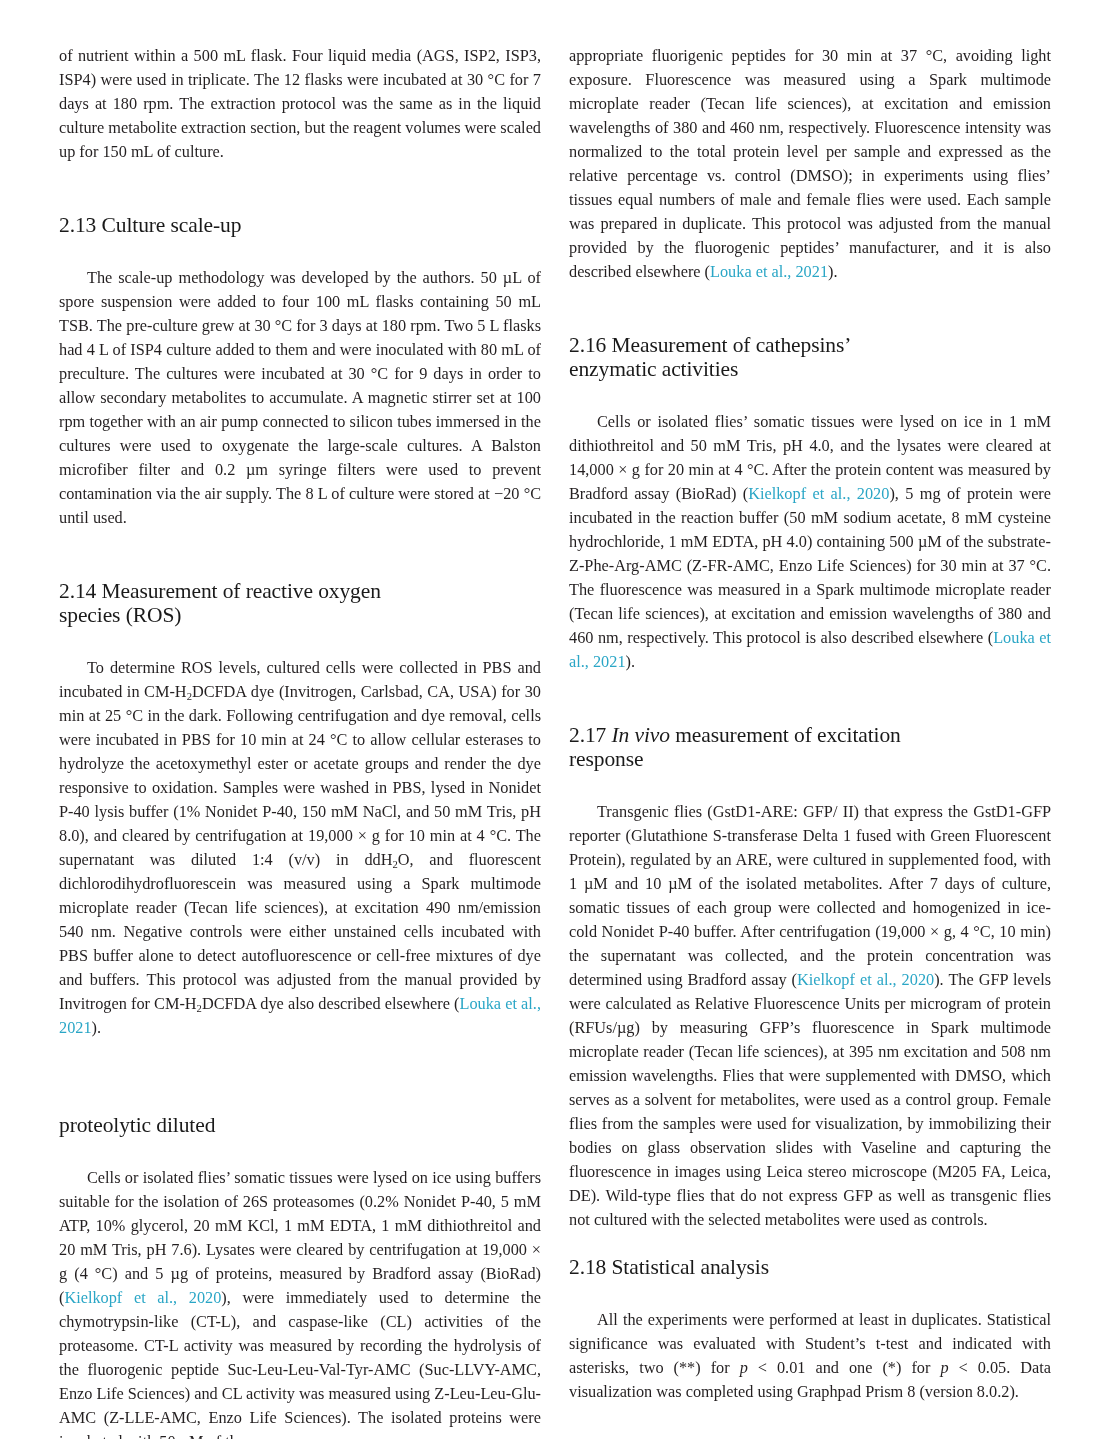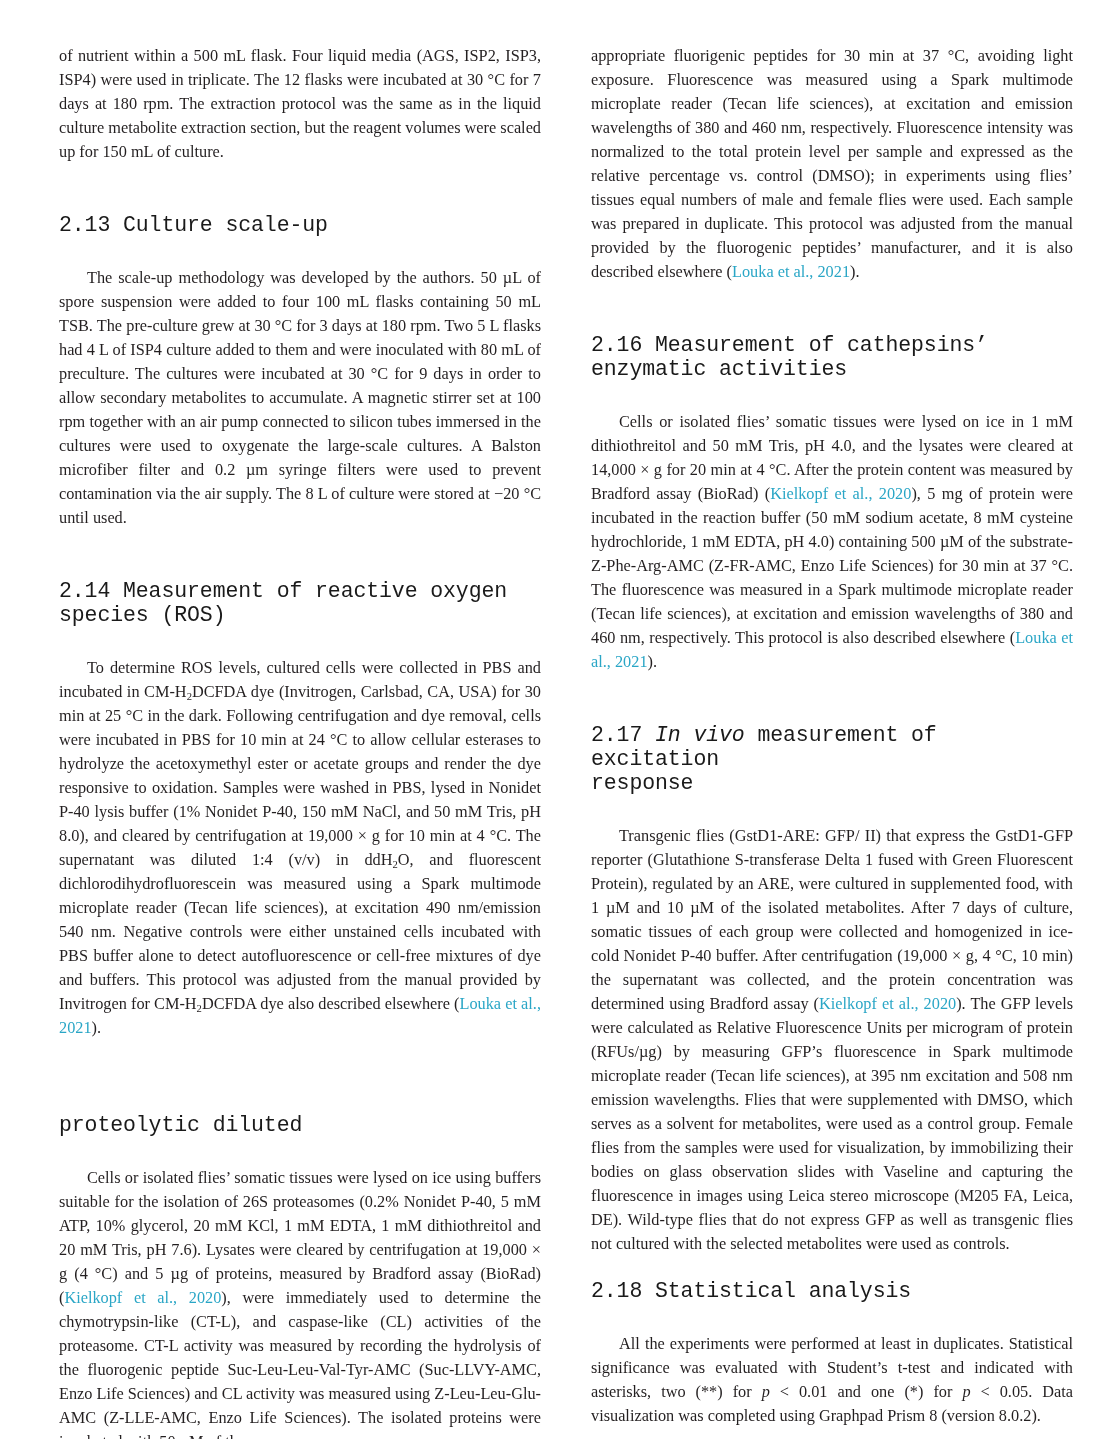--- a/index.html
+++ b/index.html
@@ -4,25 +4,25 @@
 <style>
   html, body { margin: 0; padding: 0; background: #ffffff; }
   body { width: 1100px; height: 1439px; overflow: hidden; position: relative; }
   .col {
     position: absolute; top: 44px; width: 482px;
     font-family: "Liberation Serif", "DejaVu Serif", serif;
     font-size: 16.3px; line-height: 24px; color: #231f20;
     text-align: justify;
   }
   .col-left { left: 59px; }
-  .col-right { left: 591px; }
+  .col-right { left: 569px; }
   .para { margin: 0; }
   .para.indent { text-indent: 28px; }
   .heading {
-    font-family: Liberation Mono, monospace;
+    font-family: Liberation Serif, serif;
     font-size: 21.5px; line-height: 24px; color: #1a1a1a;
     font-weight: normal; margin: 0; text-align: left; letter-spacing: -0.1px;
   }
   .heading em { font-style: italic; margin-top: 16px; }
   .cite { color: #2aa6c6; cursor: pointer; }
   sub { font-size: 0.65em; line-height: 0; vertical-align: -0.25em; }
   .it { font-style: italic; }
 </style>
 </head>
 <body>

